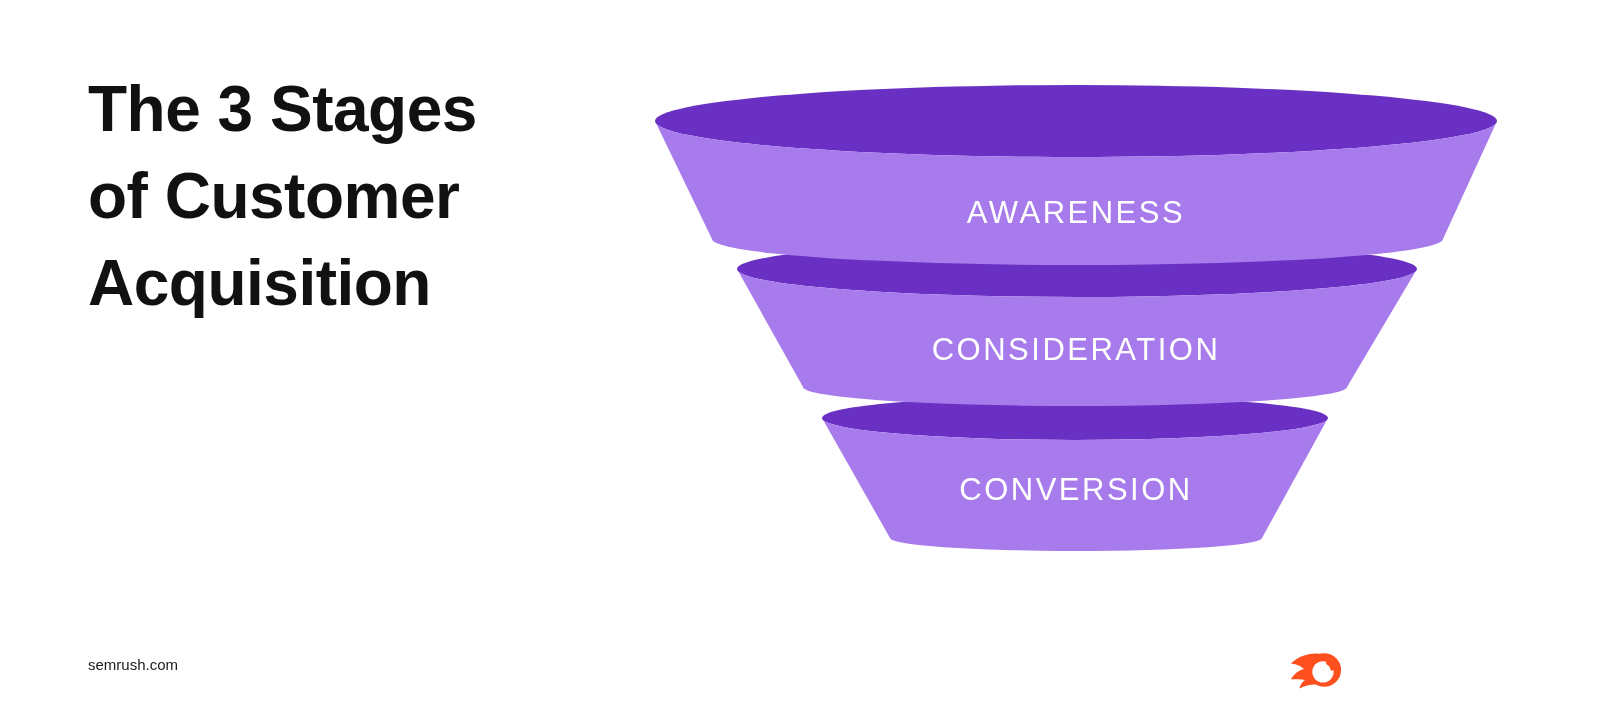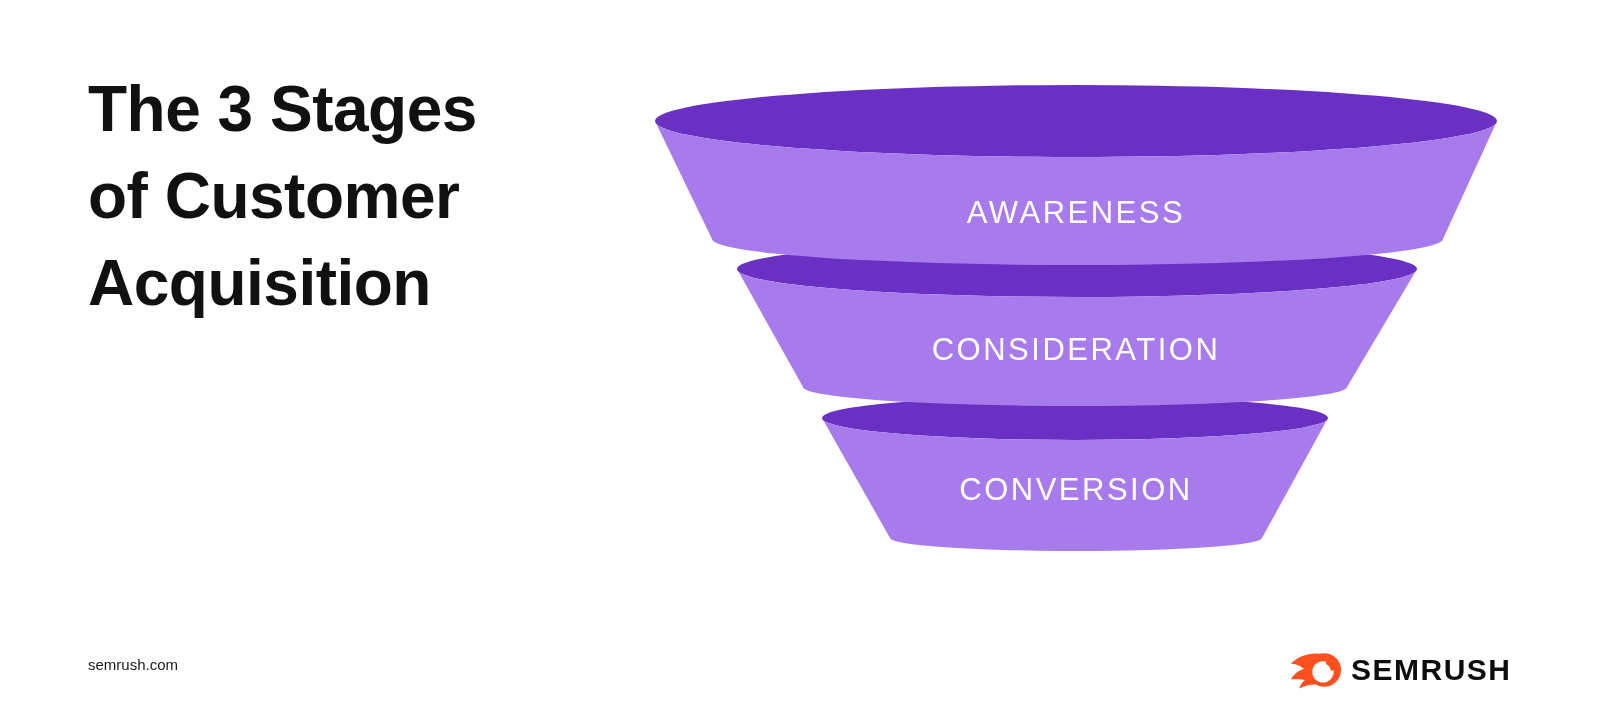--- a/index.html
+++ b/index.html
@@ -103,16 +103,15 @@
     <svg class="brand-icon" viewBox="0 0 56 42" xmlns="http://www.w3.org/2000/svg">
       <g fill="#ff4f1f">
         <path d="M36 4 C 22 1 9 6 1 14 C 8 15 12 17 15 20
                  C 8 22 4 26 1 31 C 8 31 12 31 16 32
                  C 13 34 11 37 10 41 C 17 38 24 36 30 37 Z"></path>
         <circle cx="37" cy="21" r="18"></circle>
       </g>
       <circle cx="35.5" cy="23" r="11.5" fill="#ffffff"></circle>
       <path d="M40.5 13.5 A 9.5 9.5 0 0 1 45.5 20" fill="none" stroke="#ff4f1f" stroke-width="3.6" stroke-linecap="round"></path>
     </svg>
-    <span class="brand-name">SEMRUSH</span>
   </div>
 
 </div>
 
 </body></html>

